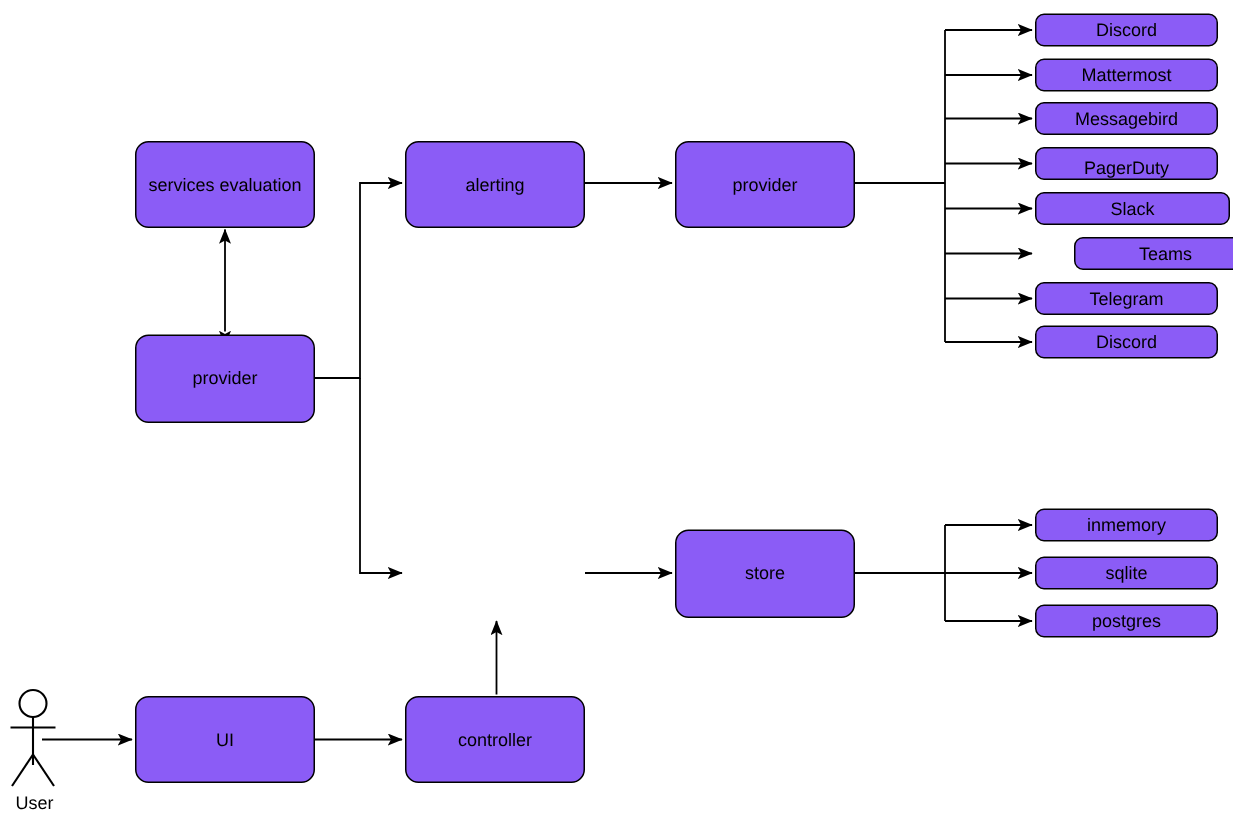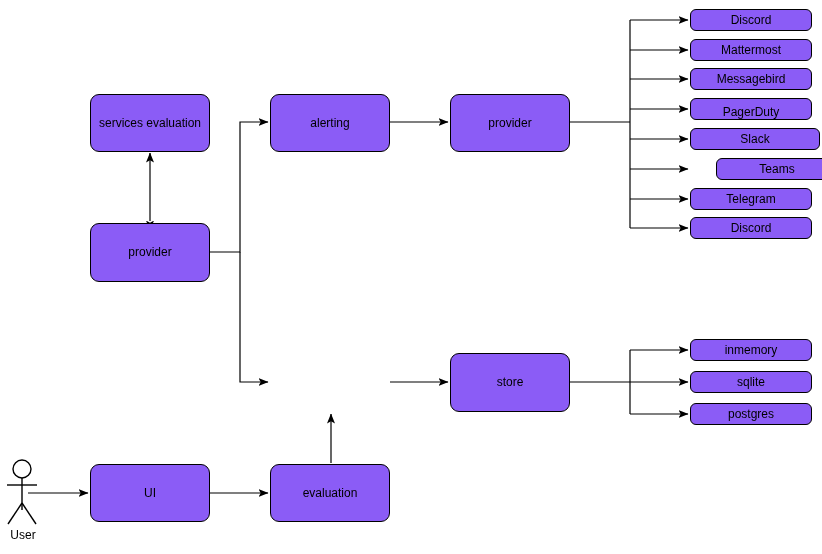--- a/index.html
+++ b/index.html
@@ -131,21 +131,21 @@
 
   <div class="node" style="left:90px; top:464px; width:120px; height:58px;">
     <span>UI</span>
   </div>
 
   <div class="node" style="left:450px; top:353px; width:120px; height:59px;">
     <span>store</span>
   </div>
 
   <div class="node" style="left:270px; top:464px; width:120px; height:58px;">
-    <span>evaluation</span>
+    <span>controller</span>
   </div>
 
   <div id="provider-list">
       <div class="node leaf" style="left: 690px; top: 9px; width: 122px; height: 22px;">
         <span>Discord</span>
       </div>
       <div class="node leaf" style="left: 690px; top: 39px; width: 122px; height: 22px; text-align: center;">
         <span>Mattermost</span>
       </div>
       <div class="node leaf" style="left: 690px; top: 68px; width: 122px; height: 22px;">

